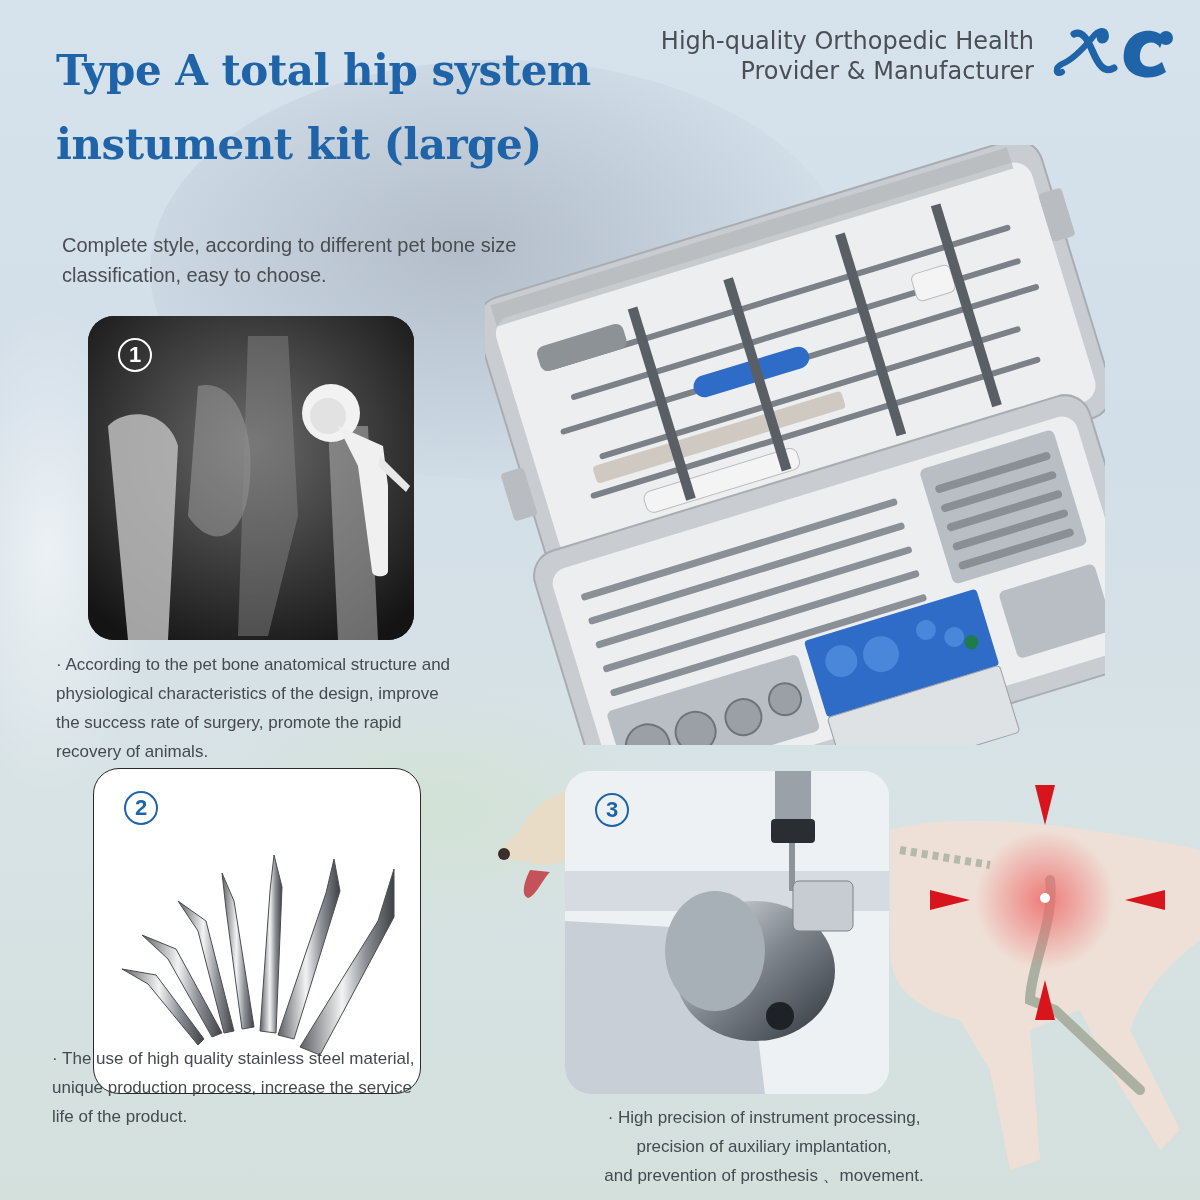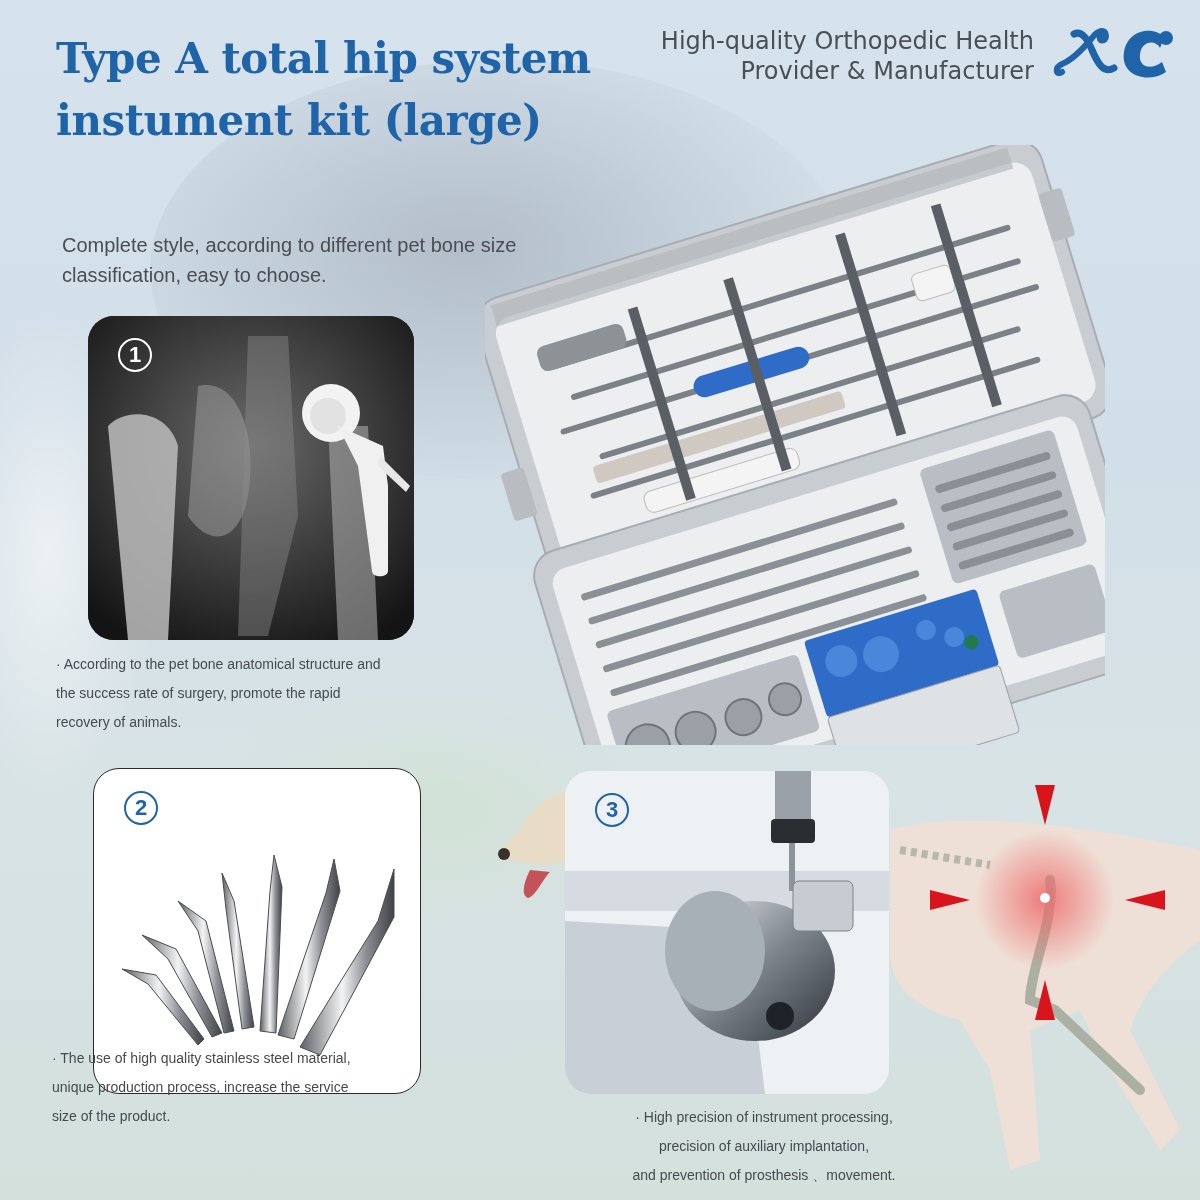--- a/index.html
+++ b/index.html
@@ -22,21 +22,21 @@
     position: absolute; left: 180px; top: 680px; width: 500px; height: 260px;
     background: radial-gradient(ellipse at 50% 50%, rgba(205,225,200,0.55) 0%, rgba(205,225,200,0) 70%);
   }
 
   
   .title {
     position: absolute; left: 56px; top: 28px;
     font-family: "DejaVu Serif", serif; font-weight: bold;
     color: #1f64a8; font-size: 42px; line-height: 62px; letter-spacing: -0.5px;
   }
-  .title div { white-space: nowrap; }
+  .title div { white-space: nowrap; margin-top: 12px; }
 
   .tagline {
     position: absolute; right: 166px; top: 26px; text-align: right;
     font-family: "DejaVu Sans", sans-serif; color: #4a4f56; font-size: 24px; line-height: 30px;
   }
   .logo {
     position: absolute; left: 1052px; top: 20px; width: 128px; height: 70px;
   }
 
   .subtitle {
@@ -59,21 +59,21 @@
   .num-badge {
     position: absolute; left: 30px; top: 22px; width: 34px; height: 34px; border-radius: 50%;
     display: flex; align-items: center; justify-content: center;
     font-family: "Liberation Sans", sans-serif; font-size: 22px; font-weight: bold;
   }
   .panel-1 .num-badge { border: 2px solid #ffffff; color: #ffffff; }
   .panel-2 .num-badge, .panel-3 .num-badge { border: 2px solid #1f64a8; color: #1f64a8; }
   .panel svg { position: absolute; left: 0; top: 0; }
 
   .body-text {
-    position: absolute; font-family: "Liberation Sans", sans-serif; color: #444a50; font-size: 14px; line-height: 29px;
+    position: absolute; font-family: "Liberation Sans", sans-serif; color: #444a50; font-size: 17px; line-height: 29px;
   }
   .text-1 { left: 56px; top: 650px; width: 480px; }
   .text-2 { left: 52px; top: 1044px; width: 470px; }
   .text-3 { left: 554px; top: 1103px; width: 420px; text-align: center; }
 
   .dog-right { position: absolute; left: 880px; top: 770px; width: 320px; height: 420px; }
   .dog-head { position: absolute; left: 490px; top: 780px; width: 90px; height: 140px; }
 </style>
 </head>
 <body>
@@ -182,20 +182,21 @@
     <path d="M240 110 L 280 110 L 290 324 L 250 324 Z" fill="#a8a8a8" opacity="0.6"></path>
     <circle cx="243" cy="97" r="29" fill="#f2f2f2"></circle>
     <circle cx="240" cy="100" r="18" fill="#e2e2e2"></circle>
     <path d="M250 110 L 295 130 L 300 170 L 300 255 C 300 262, 284 262, 284 255 L 270 150 Z" fill="#f0f0f0"></path>
     <path d="M292 140 L 322 170 L 318 176 L 290 150 Z" fill="#e8e8e8"></path>
   </svg>
   <div class="num-badge">1</div>
 </div>
 <div class="body-text text-1">
   <div>· According to the pet bone anatomical structure and</div>
+  <div>physiological characteristics of the design, improve</div>
   <div>the success rate of surgery, promote the rapid</div>
   <div>recovery of animals.</div>
 </div>
 
 <div class="panel panel-2">
   <svg width="326" height="324" viewBox="0 0 326 324">
     <defs>
       <linearGradient id="st" x1="0" y1="0" x2="1" y2="0">
         <stop offset="0%" stop-color="#5c5f63"></stop>
         <stop offset="45%" stop-color="#f2f3f4"></stop>
@@ -211,21 +212,21 @@
       <path d="M180 86 L 188 118 L 182 264 L 166 262 L 176 122 Z"></path>
       <path d="M240 90 L 246 122 L 200 270 L 184 266 L 232 124 Z"></path>
       <path d="M300 100 L 300 148 L 226 286 L 206 278 L 284 152 Z"></path>
     </g>
   </svg>
   <div class="num-badge">2</div>
 </div>
 <div class="body-text text-2">
   <div>· The use of high quality stainless steel material,</div>
   <div>unique production process, increase the service</div>
-  <div>size of the product.</div>
+  <div>life of the product.</div>
 </div>
 
 <svg class="dog-head" viewBox="0 0 90 140">
   <path d="M90 10 C 60 10, 40 30, 30 50 L 10 70 C 5 76, 12 82, 20 80 L 40 82 C 60 90, 80 80, 90 70 Z" fill="#e8dcc6"></path>
   <circle cx="14" cy="74" r="6" fill="#3a2f2a"></circle>
   <path d="M40 90 C 35 100, 30 115, 38 118 C 46 116, 52 100, 60 92 Z" fill="#c4525a"></path>
 </svg>
 
 <div class="panel panel-3">
   <svg width="324" height="323" viewBox="0 0 324 323">

